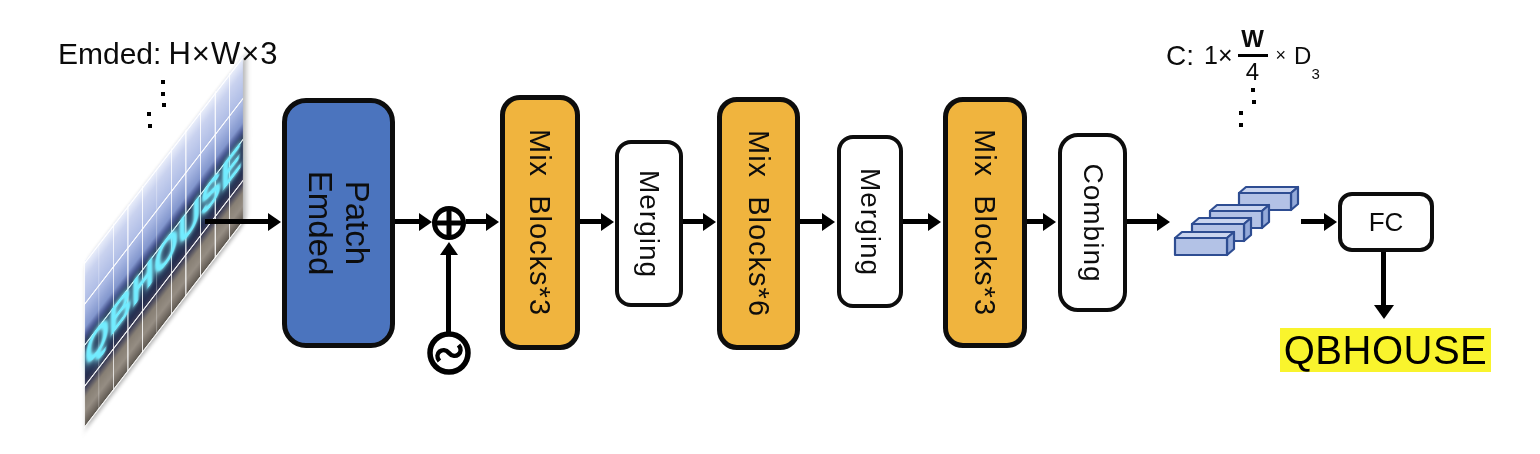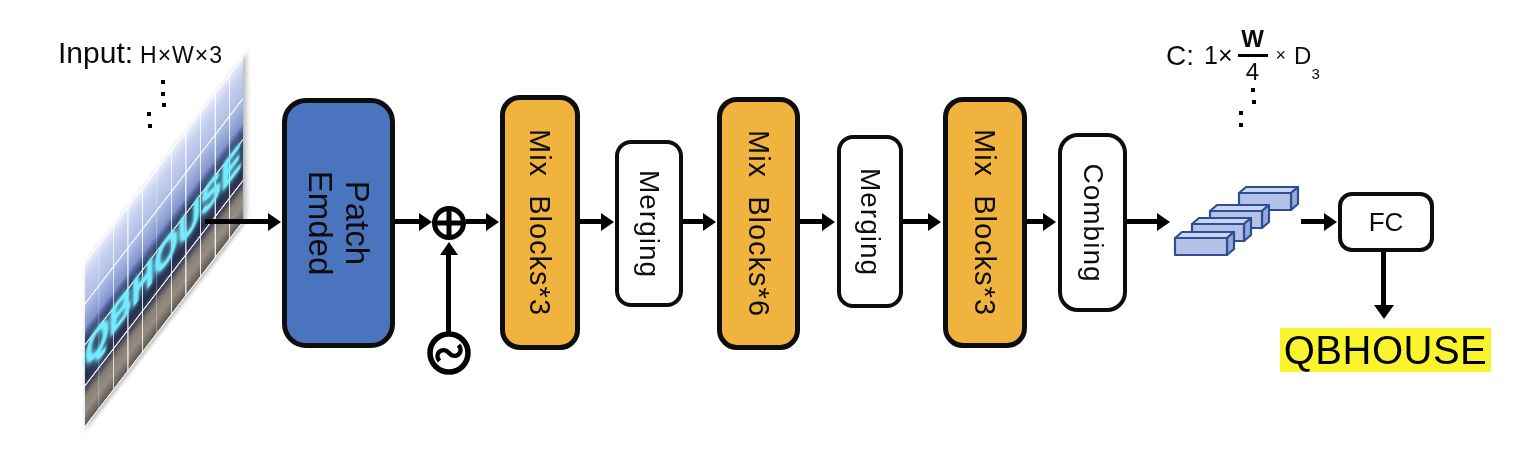--- a/index.html
+++ b/index.html
@@ -41,21 +41,21 @@
         repeating-linear-gradient(90deg, rgba(255,255,255,.85) 0 1px, transparent 1px 14.5px),
         repeating-linear-gradient(0deg, rgba(255,255,255,.9) 0 1.5px, transparent 1.5px 41px);}
   #inputimg .neon{position:absolute;left:0;width:100%;top:58%;transform:translateY(-50%) scaleY(1.18);
       text-align:center;font-size:31px;font-weight:bold;letter-spacing:0px;color:#72ECFF;
       text-shadow:0 0 8px rgba(120,240,255,.95),0 0 3px rgba(170,250,255,.95);
       filter:blur(.6px);}
 
   
   #input-label{position:absolute;left:58px;top:36px;display:flex;align-items:baseline;}
   #input-label .big{font-size:30px;}
-  #input-label .dims{font-size:23px;margin-left:7px;letter-spacing:1px;}
+  #input-label .dims{font-size:31px;margin-left:7px;letter-spacing:1px;}
   .dot{position:absolute;width:4px;height:4px;background:#000;}
 
   #c-label{position:absolute;left:1166px;top:27px;display:flex;align-items:center;}
   #c-label .c{font-size:28px;margin-right:10px;}
   #c-label .one{font-size:25px;margin-right:5px;}
   .cfrac{display:inline-flex;flex-direction:column;align-items:center;}
   .cfrac .fnum{font-size:24px;font-weight:bold;line-height:1;}
   .cfrac .fbar{display:block;width:30px;height:3px;background:#000;margin:3px 0;}
   .cfrac .fden{font-size:24px;line-height:1;}
   #c-label .times{font-size:18px;margin:0 8px;}
@@ -68,21 +68,21 @@
   #prediction{position:absolute;left:1280px;top:328px;width:211px;height:44px;
       background:#F9F42D;text-align:center;font-size:40px;line-height:45px;color:#000;
       letter-spacing:.5px;}
 </style>
 </head>
 <body>
 
 <div id="canvas">
 
   <div id="input-label">
-    <span class="big">Input:</span>
+    <span class="big">Emded:</span>
     <span class="dims">H×W×3</span>
   </div>
 
   <div>
     <div class="dot" style="left:161px;top:80px"></div>
     <div class="dot" style="left:161px;top:92px"></div>
     <div class="dot" style="left:162px;top:103px"></div>
     <div class="dot" style="left:147px;top:112px"></div>
     <div class="dot" style="left:148px;top:124px"></div>
   </div>

